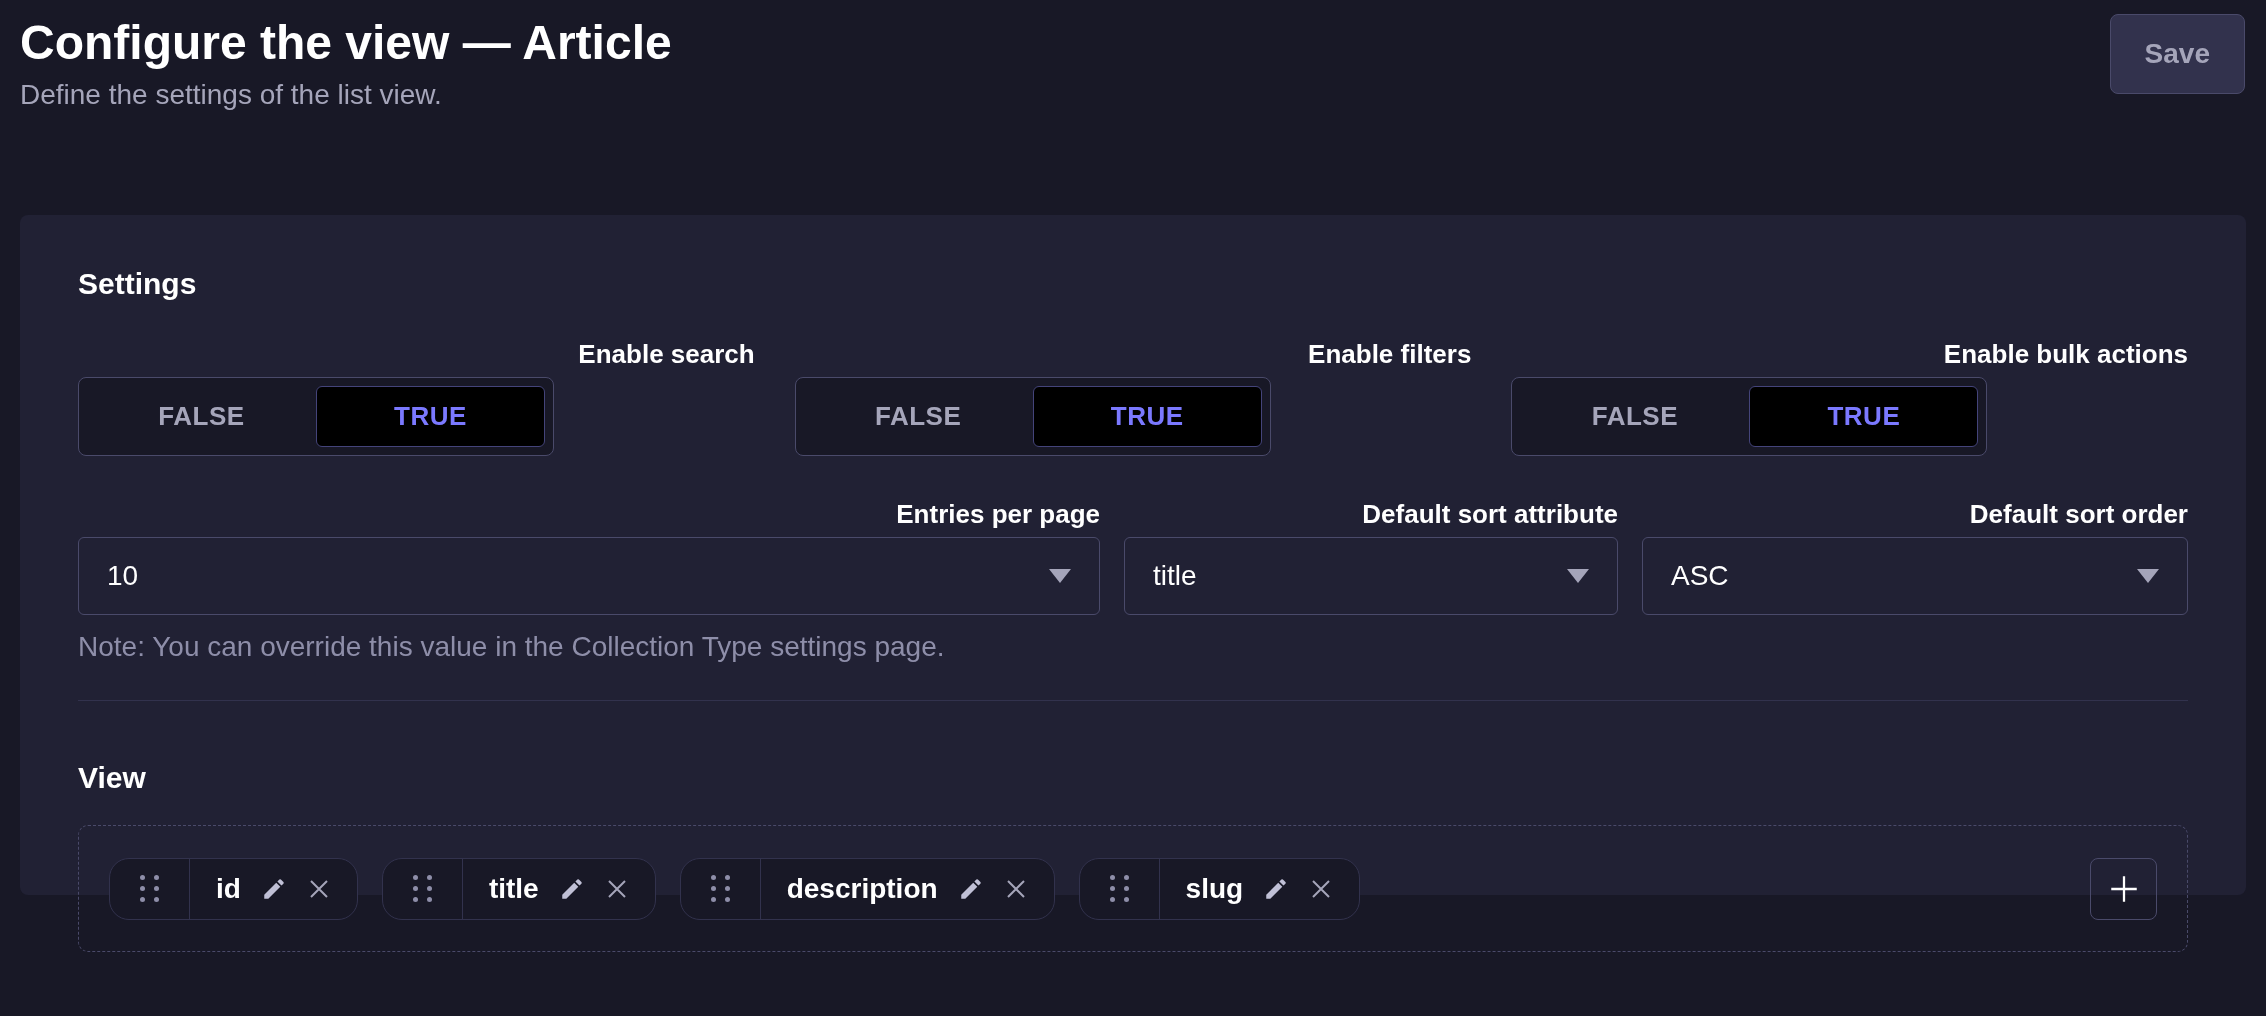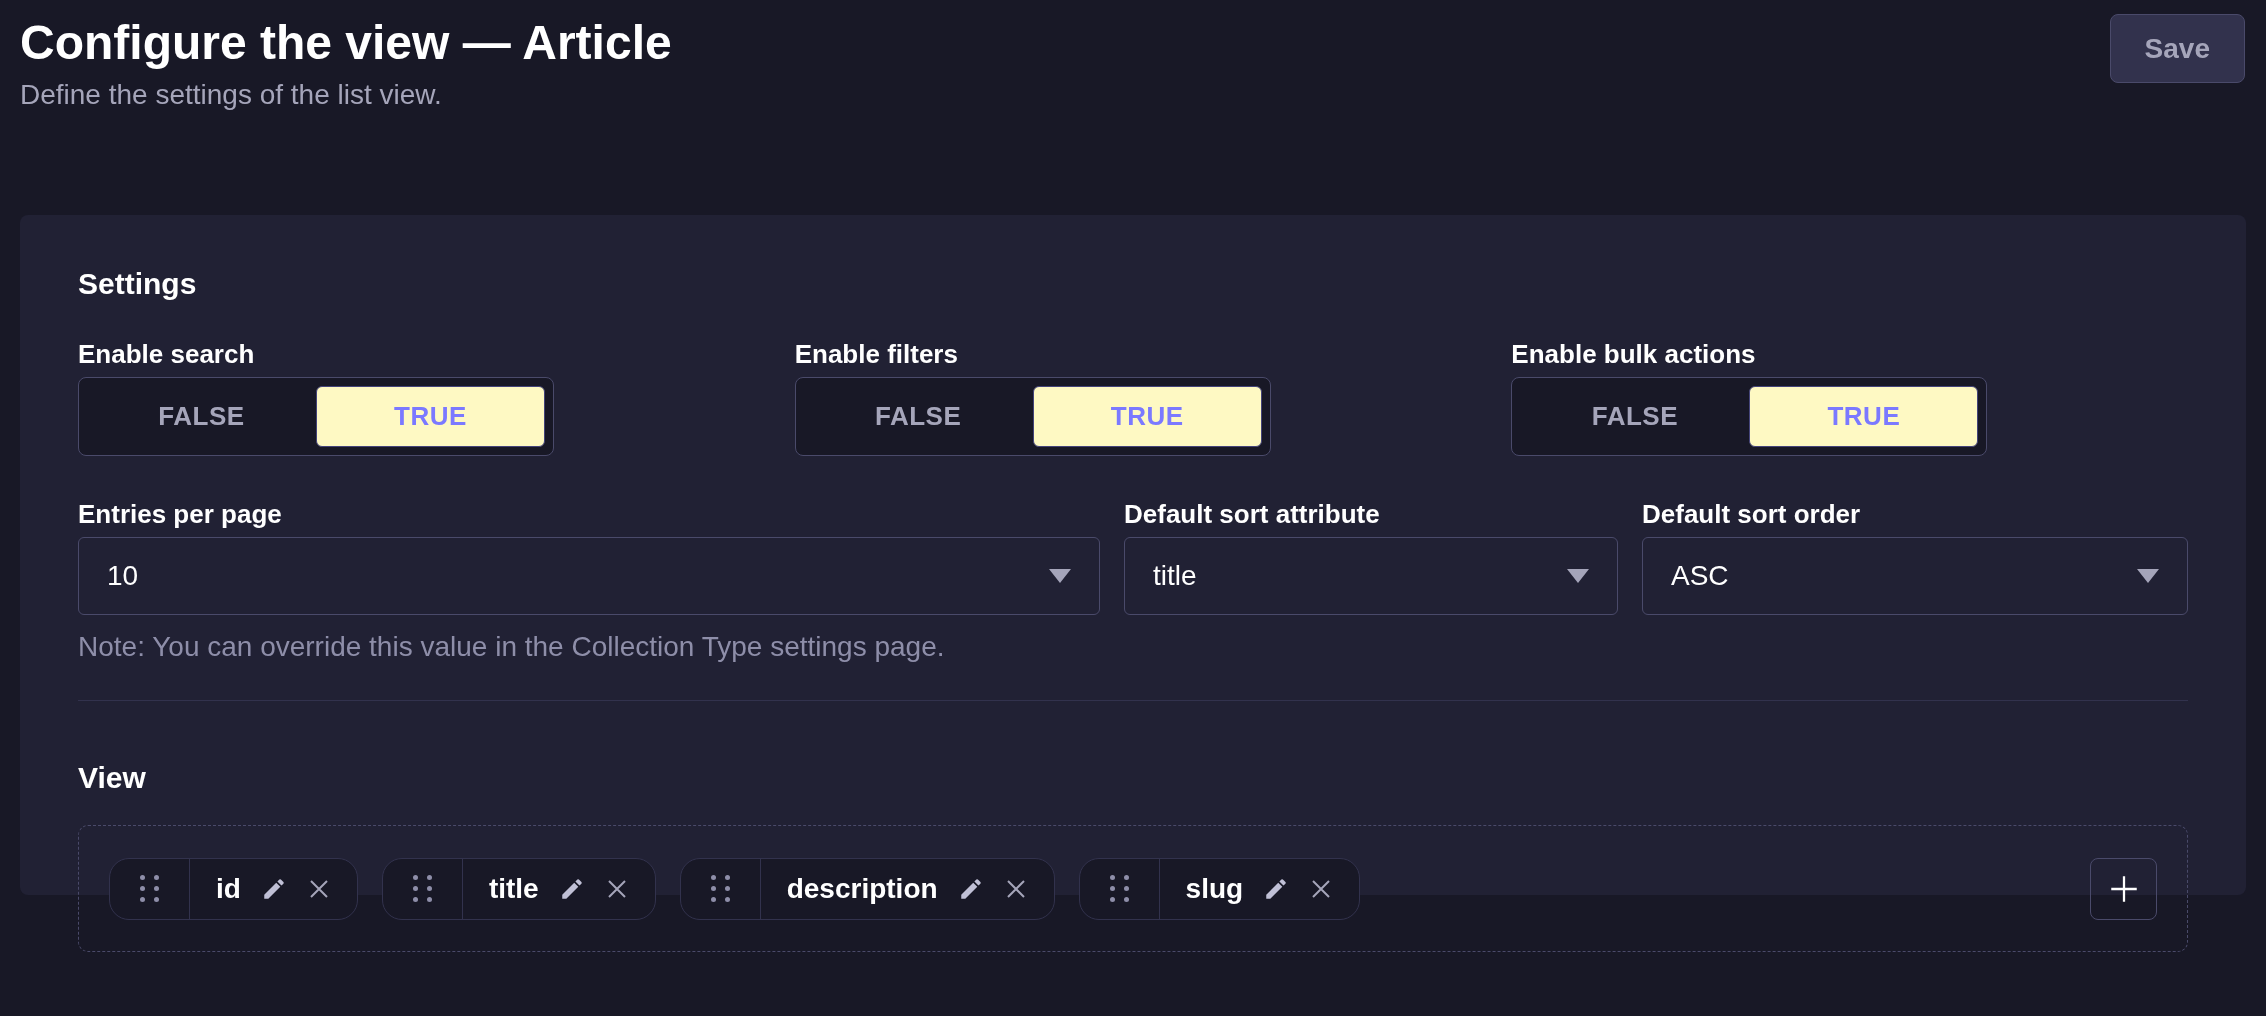--- a/index.html
+++ b/index.html
@@ -14,21 +14,21 @@
   .page-title {
     color: #ffffff; font-size: 48px; font-weight: 700; line-height: 58px;
     letter-spacing: 0;
   }
   .page-subtitle {
     color: #a5a5ba; font-size: 28px; font-weight: 400; line-height: 34px;
     margin-top: 6px;
   }
   .save-btn {
     position: absolute; top: 14px; right: 21px;
-    height: 69px; padding: 0 34px;
+    height: 80px; padding: 0 34px;
     background: #32324d;
     border: 1px solid #4a4a6a;
     border-radius: 8px;
     color: #a5a5ba; font-size: 28px; font-weight: 600;
     font-family: "Liberation Sans", sans-serif;
     display: flex; align-items: center; justify-content: center;
     cursor: pointer;
   }
   
   .panel {
@@ -41,20 +41,21 @@
   .section-heading {
     color: #ffffff; font-size: 30px; font-weight: 600; line-height: 38px;
   }
   .settings-heading { margin-bottom: 36px; }
   
   .row-toggles { display: flex; gap: 40px; }
   .row-toggles .col { flex: 1; }
   .field-label {
     color: #ffffff; font-size: 26px; font-weight: 600; line-height: 30px;
     margin-bottom: 8px;
+    text-align: right;
   }
   .toggle {
     width: 476px; height: 79px;
     background: #181826;
     border: 1px solid #4a4a6a;
     border-radius: 8px;
     padding: 8px;
     display: flex;
   }
   .toggle-opt {
@@ -62,21 +63,21 @@
     display: flex; align-items: center; justify-content: center;
     font-size: 26px; font-weight: 600; letter-spacing: 0.5px;
     color: #a5a5ba;
     border-radius: 6px;
     border: 1px solid transparent;
     cursor: pointer;
   }
   .toggle-opt.selected {
     color: #7b79ff;
     border-color: #44447a;
-    background: #fef9c3;
+    background: #000000;
   }
   .row-selects {
     display: grid;
     grid-template-columns: 1022px 494px auto;
     gap: 24px;
     margin-top: 43px;
   }
   .select {
     height: 78px;
     border: 1px solid #4a4a6a;

